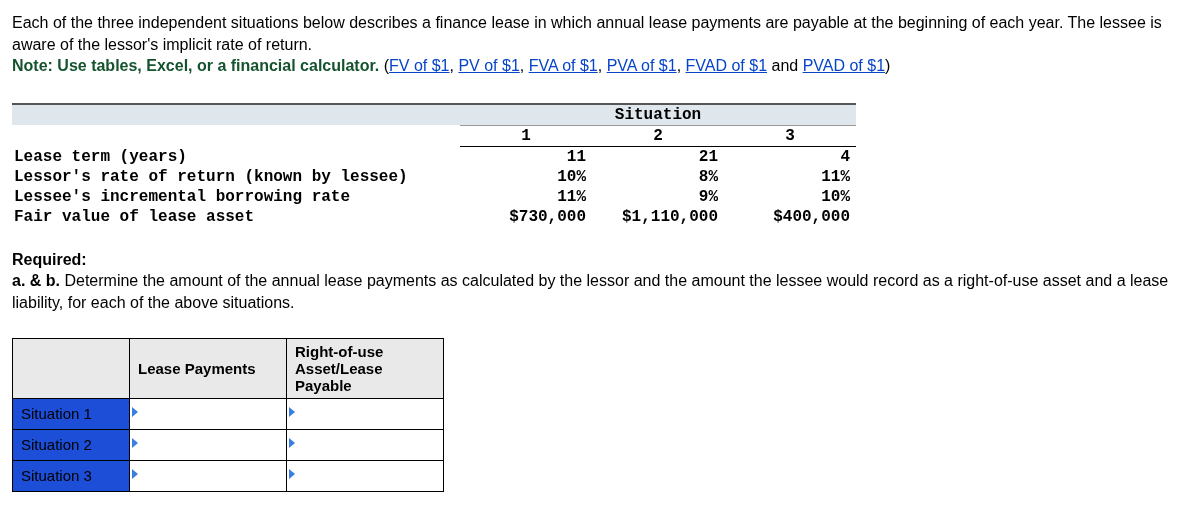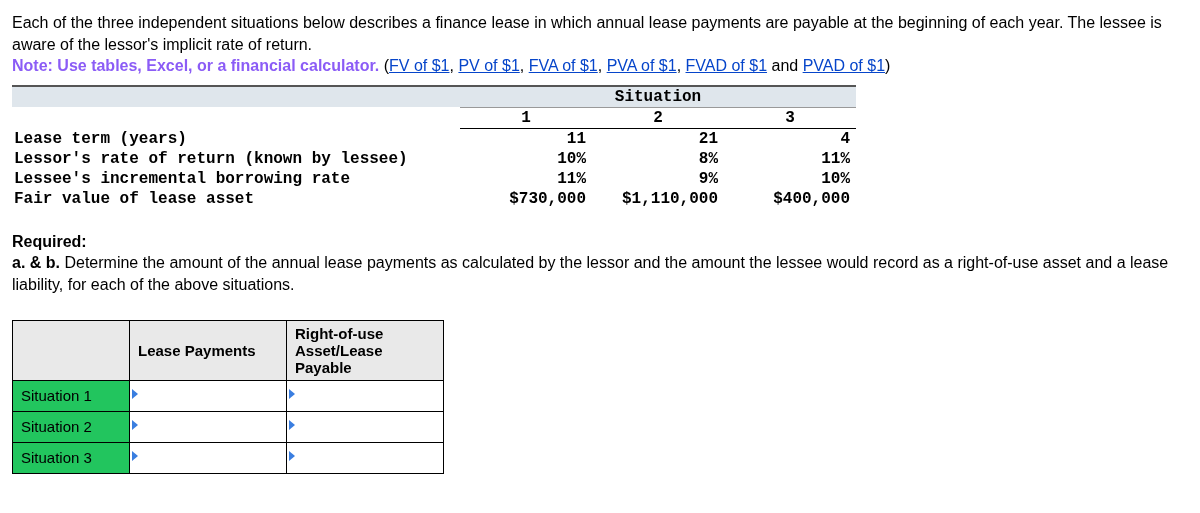--- a/index.html
+++ b/index.html
@@ -4,25 +4,25 @@
   <style>
     body {
       font-family: Arial, Helvetica, sans-serif;
       font-size: 16px;
       color: #000;
       margin: 0;
       padding: 12px;
       width: 1176px;
     }
     .intro {
-      margin-bottom: 8px;
+      margin-bottom: 26px;
       line-height: 1.35;
     }
     .note-red {
-      color: #8b5cf6;
+      color: #14532d;
       font-weight: bold;
     }
     .link {
       color: #0645ca;
       text-decoration: underline;
     }
     .situation-table {
       border-collapse: collapse;
       font-family: "Courier New", Courier, monospace;
       font-size: 16px;
@@ -80,21 +80,21 @@
       background: #e9e9e9;
       font-weight: bold;
       text-align: left;
       vertical-align: middle;
     }
     .answer-table th.corner {
       background: #e9e9e9;
       width: 100px;
     }
     .answer-table td.row-label {
-      background: #22c55e;
+      background: #1d4ed8;
       text-align: left;
       width: 100px;
     }
     .answer-table td.input-cell {
       background: #fff;
       width: 140px;
       height: 22px;
       position: relative;
     }
     .triangle {

